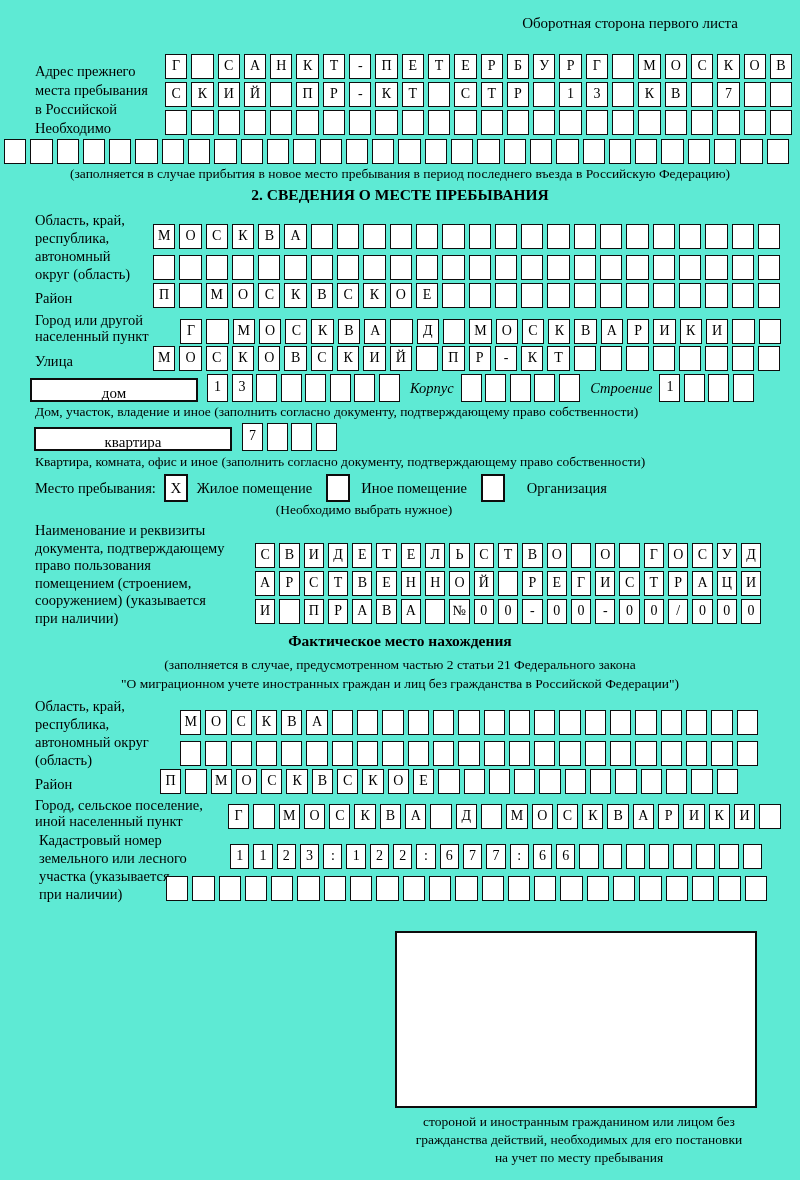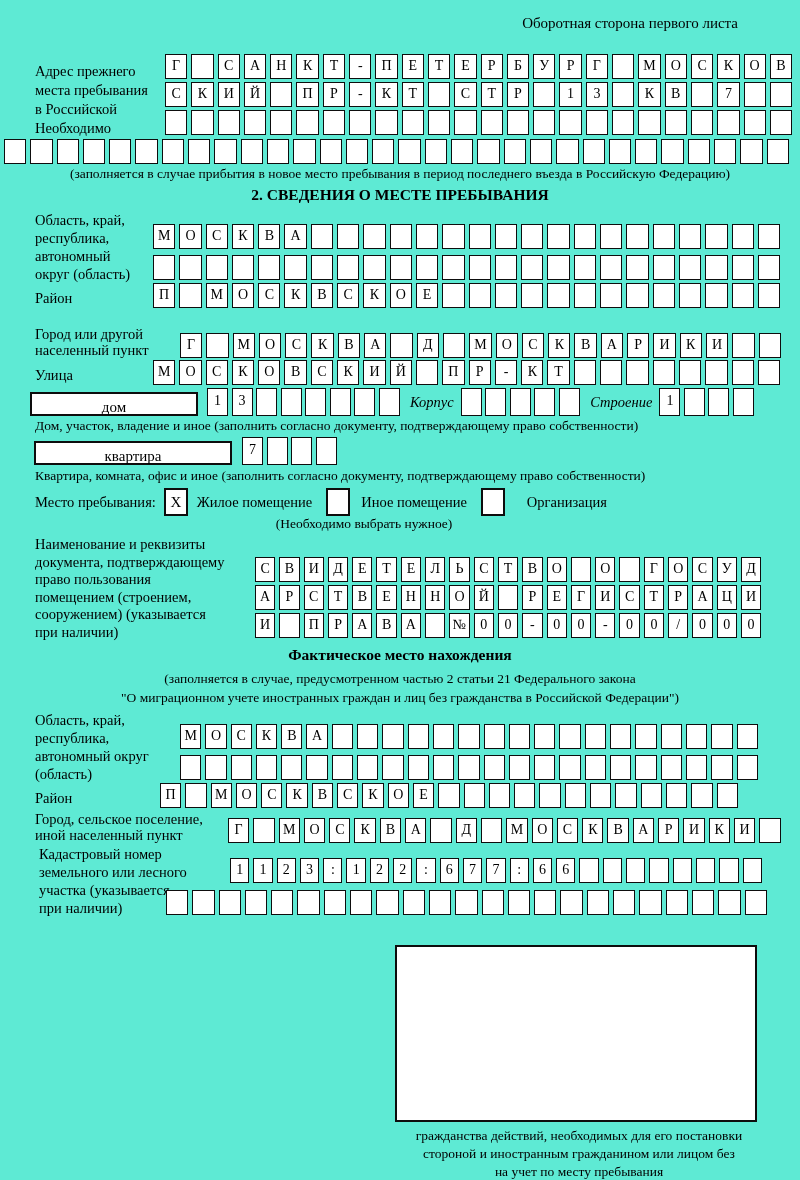--- a/index.html
+++ b/index.html
@@ -259,21 +259,21 @@
         <span class="cbox"></span>
         <span class="cbox"></span>
         <span class="cbox"></span>
         <span class="cbox"></span>
         <span class="cbox"></span>
         <span class="cbox"></span>
         <span class="cbox"></span>
       </div>
   </div>
 
-  <div class="frow" style="margin-top:18px">
+  <div class="frow" style="margin-top:4px">
     <div class="flabel" style="width:176px; line-height:16px">
         <div class="lline">Город или другой</div>
         <div class="lline">населенный пункт</div>
       </div>
     <div class="boxes">
         <span class="cbox">Г</span>
         <span class="cbox"></span>
         <span class="cbox">М</span>
         <span class="cbox">О</span>
         <span class="cbox">С</span>
@@ -641,18 +641,18 @@
         <span class="cbox"></span>
         <span class="cbox"></span>
         <span class="cbox"></span>
         <span class="cbox"></span>
         <span class="cbox"></span>
       </div>
   </div>
 
   <div class="stamp-box"></div>
   <div class="stamp-caption">
+      <div class="lline">стороной и иностранным гражданином или лицом без</div>
       <div class="lline">гражданства действий, необходимых для его постановки</div>
-      <div class="lline">стороной и иностранным гражданином или лицом без</div>
       <div class="lline">на учет по месту пребывания</div>
     </div>
 
 </div>
 
 </body></html>

